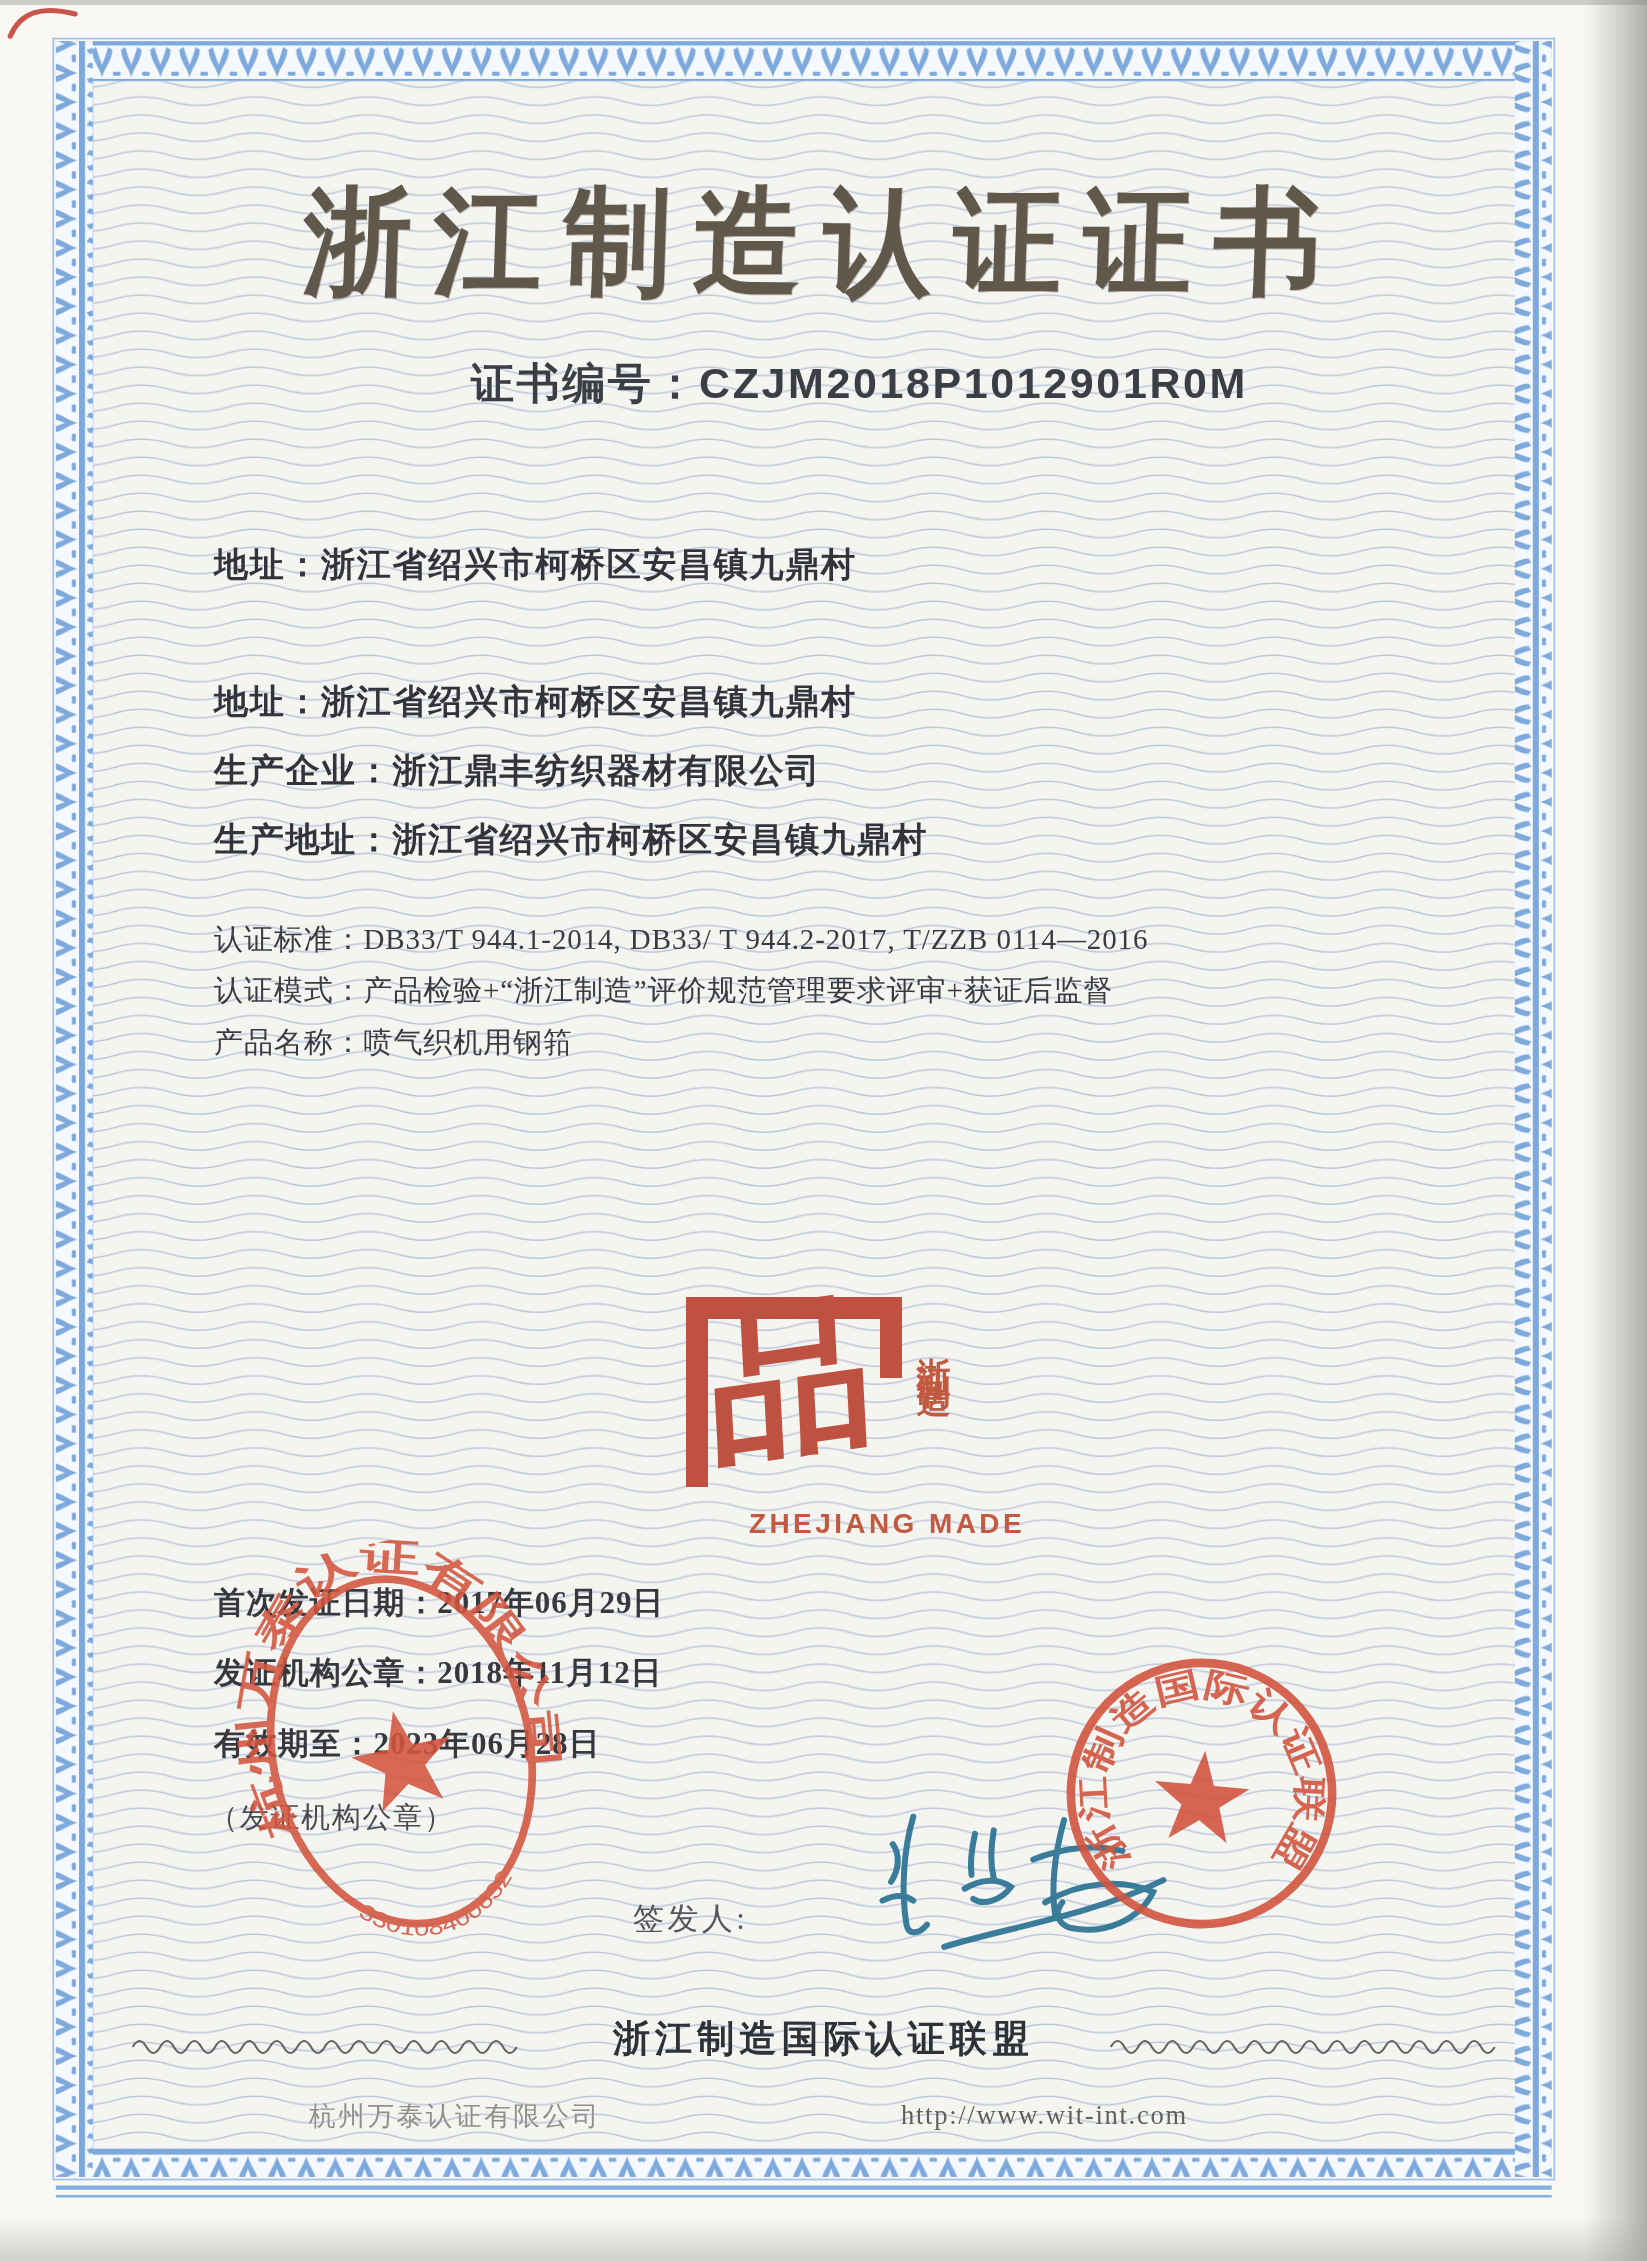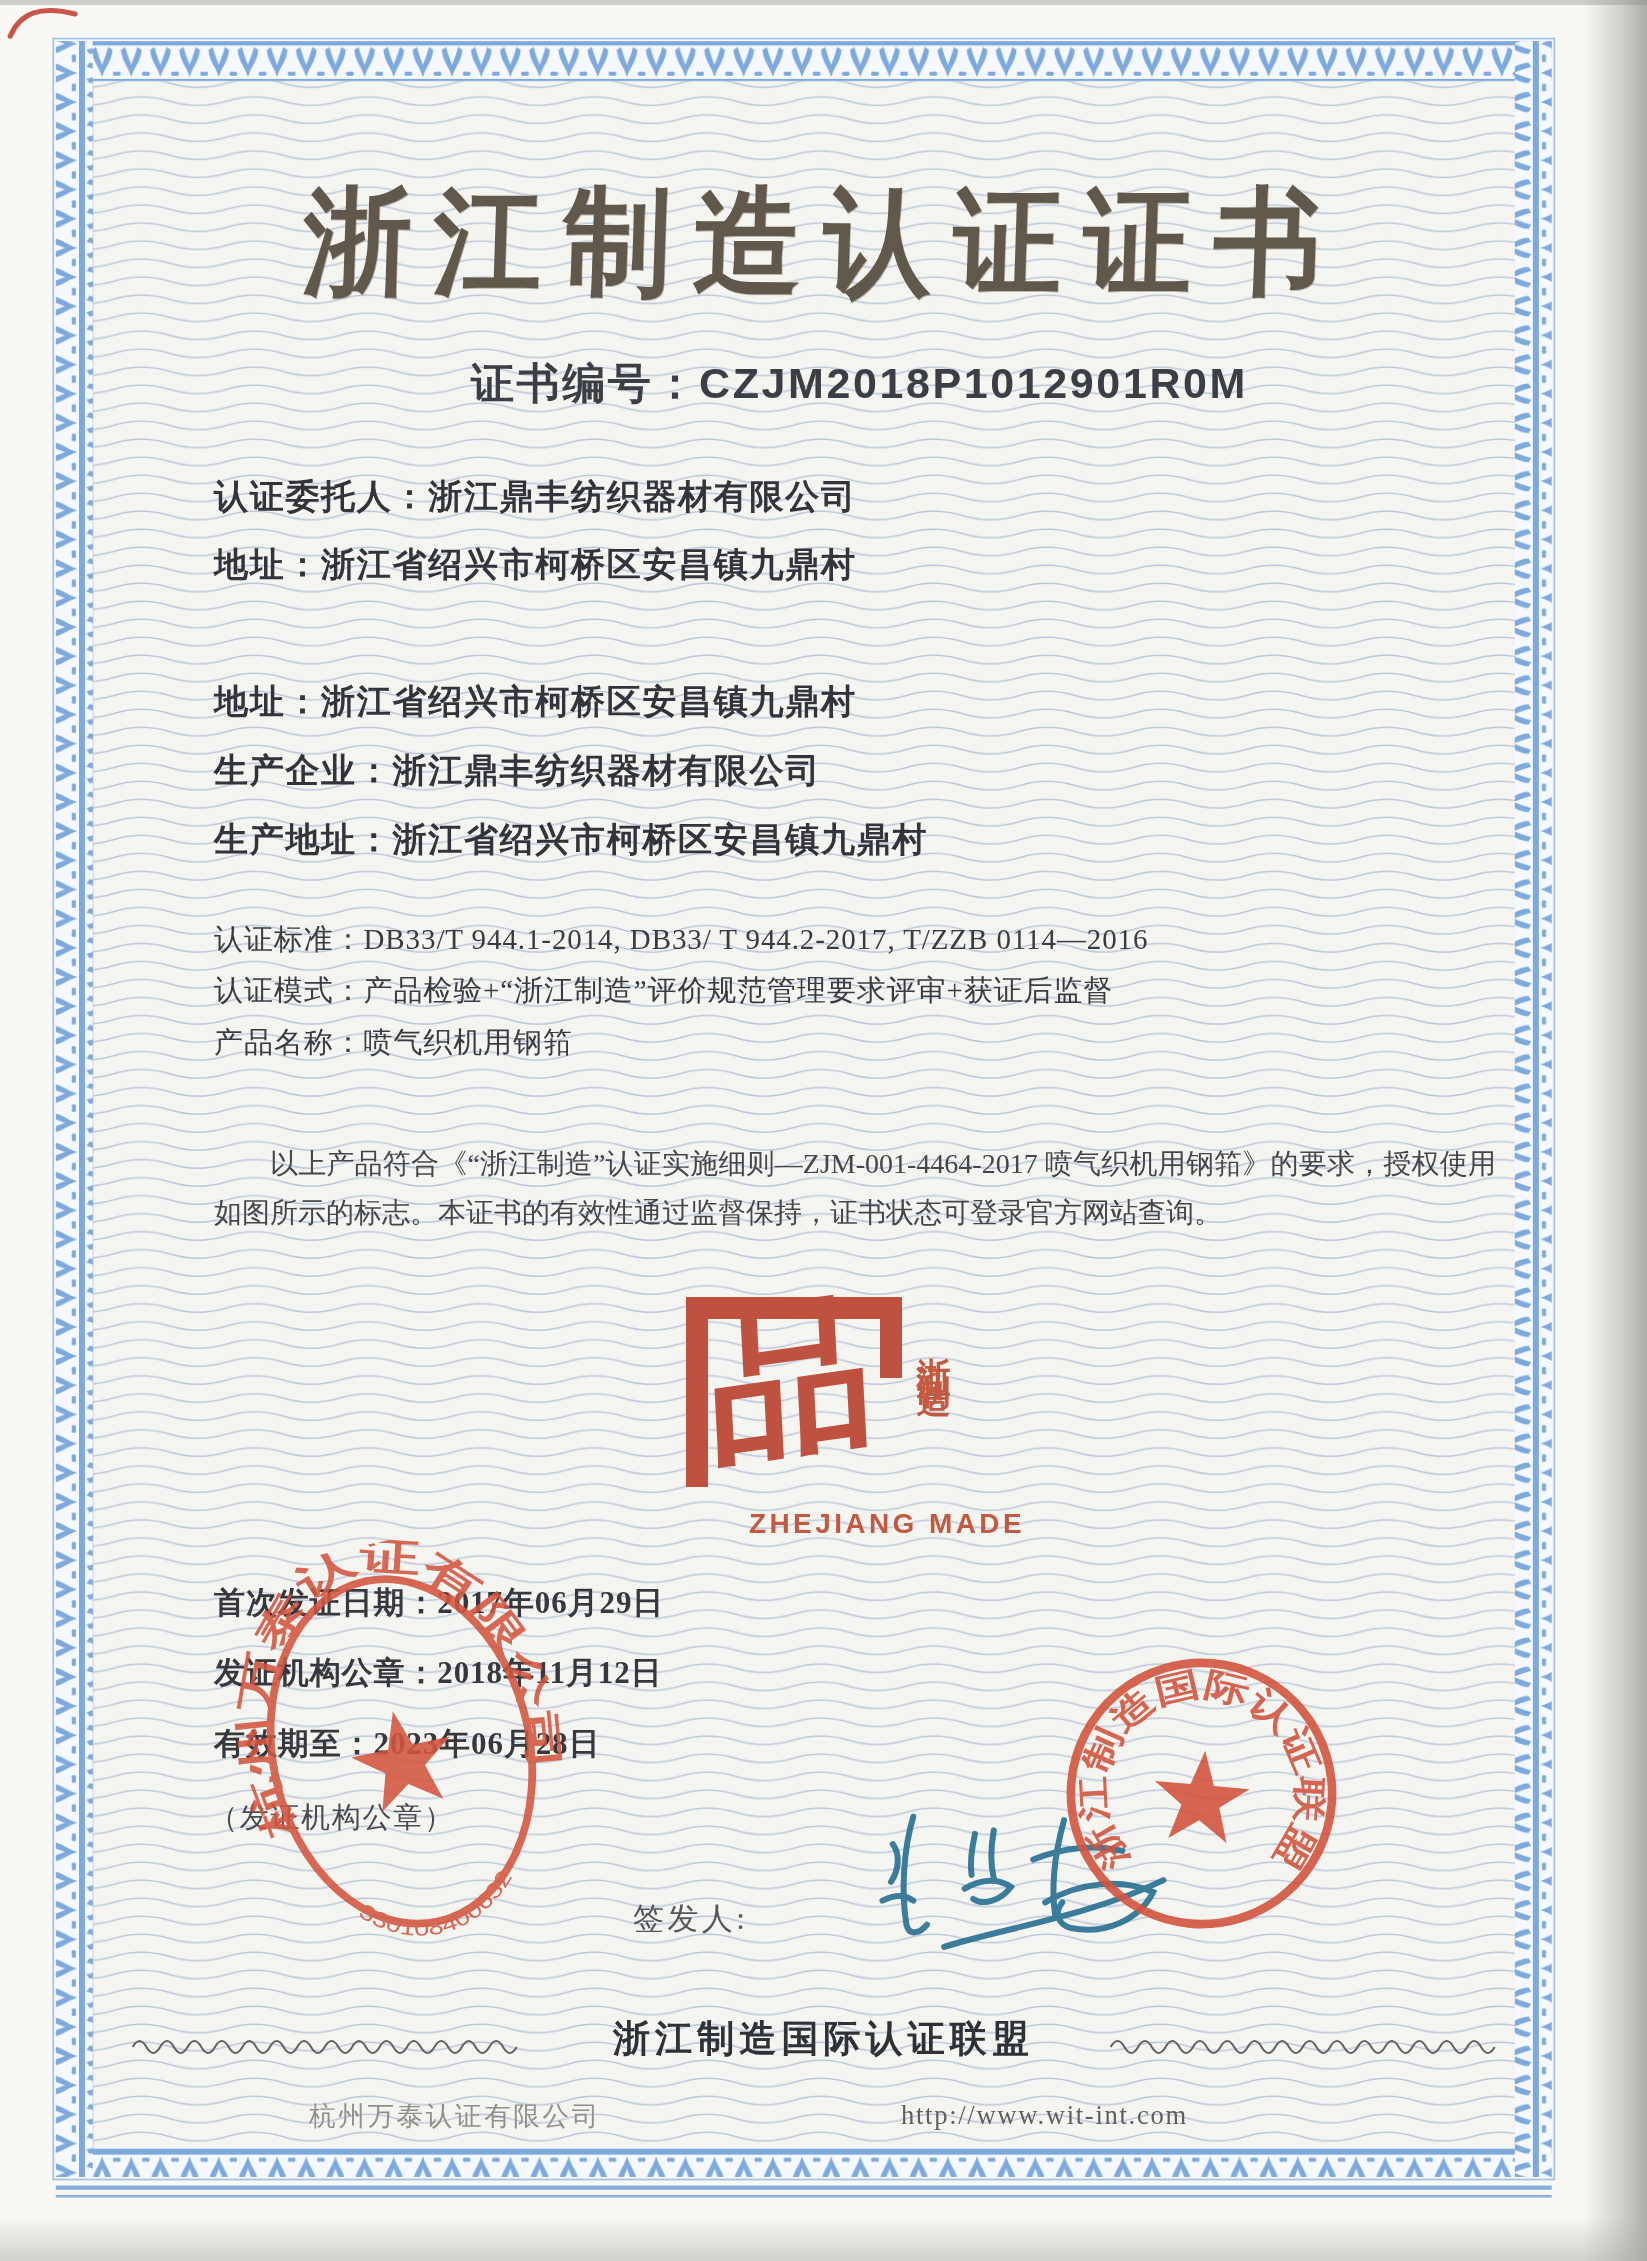--- a/index.html
+++ b/index.html
@@ -112,31 +112,29 @@
     <rect x="65" y="2559" width="1744" height="3" fill="#86b0de"></rect>
   </svg>
 
   <svg class="corner-mark" viewBox="0 0 90 48">
     <path d="M6 40 C18 12 42 4 82 14" fill="none" stroke="#c0392b" stroke-width="6" stroke-linecap="round" opacity=".85"></path>
   </svg>
 
   <div class="title">浙江制造认证证书</div>
   <div class="certno"><span>证书编号：</span><span>CZJM2018P1012901R0M</span></div>
 
-  <div class="fieldline" style="top:474px"><span>认证委托人：</span><span>浙江鼎丰纺织器材有限公司</span></div>
   <div class="fieldline" style="top:542px"><span>地址：</span><span>浙江省绍兴市柯桥区安昌镇九鼎村</span></div>
   <div class="fieldline" style="top:679px"><span>地址：</span><span>浙江省绍兴市柯桥区安昌镇九鼎村</span></div>
   <div class="fieldline" style="top:748px"><span>生产企业：</span><span>浙江鼎丰纺织器材有限公司</span></div>
   <div class="fieldline" style="top:817px"><span>生产地址：</span><span>浙江省绍兴市柯桥区安昌镇九鼎村</span></div>
 
   <div class="specline" style="top:920px"><span>认证标准：</span><span>DB33/T 944.1-2014, DB33/ T 944.2-2017, T/ZZB 0114—2016</span></div>
   <div class="specline" style="top:1023px"><span>产品名称：</span><span>喷气织机用钢筘</span></div>
   <div class="specline" style="top:971px"><span>认证模式：</span><span>产品检验+“浙江制造”评价规范管理要求评审+获证后监督</span></div>
 
-  <div class="statement">以上产品符合《“浙江制造”认证实施细则—ZJM-001-4464-2017 喷气织机用钢筘》的要求，授权使用如图所示的标志。本证书的有效性通过监督保持，证书状态可登录官方网站查询。</div>
 
   <div class="logo">
     <div class="bar-top"></div>
     <div class="bar-step"></div>
     <div class="bar-left"></div>
     <div class="mark">品</div>
     <div class="side">浙江制造</div>
     <div class="caption">ZHEJIANG MADE</div>
   </div>
 

